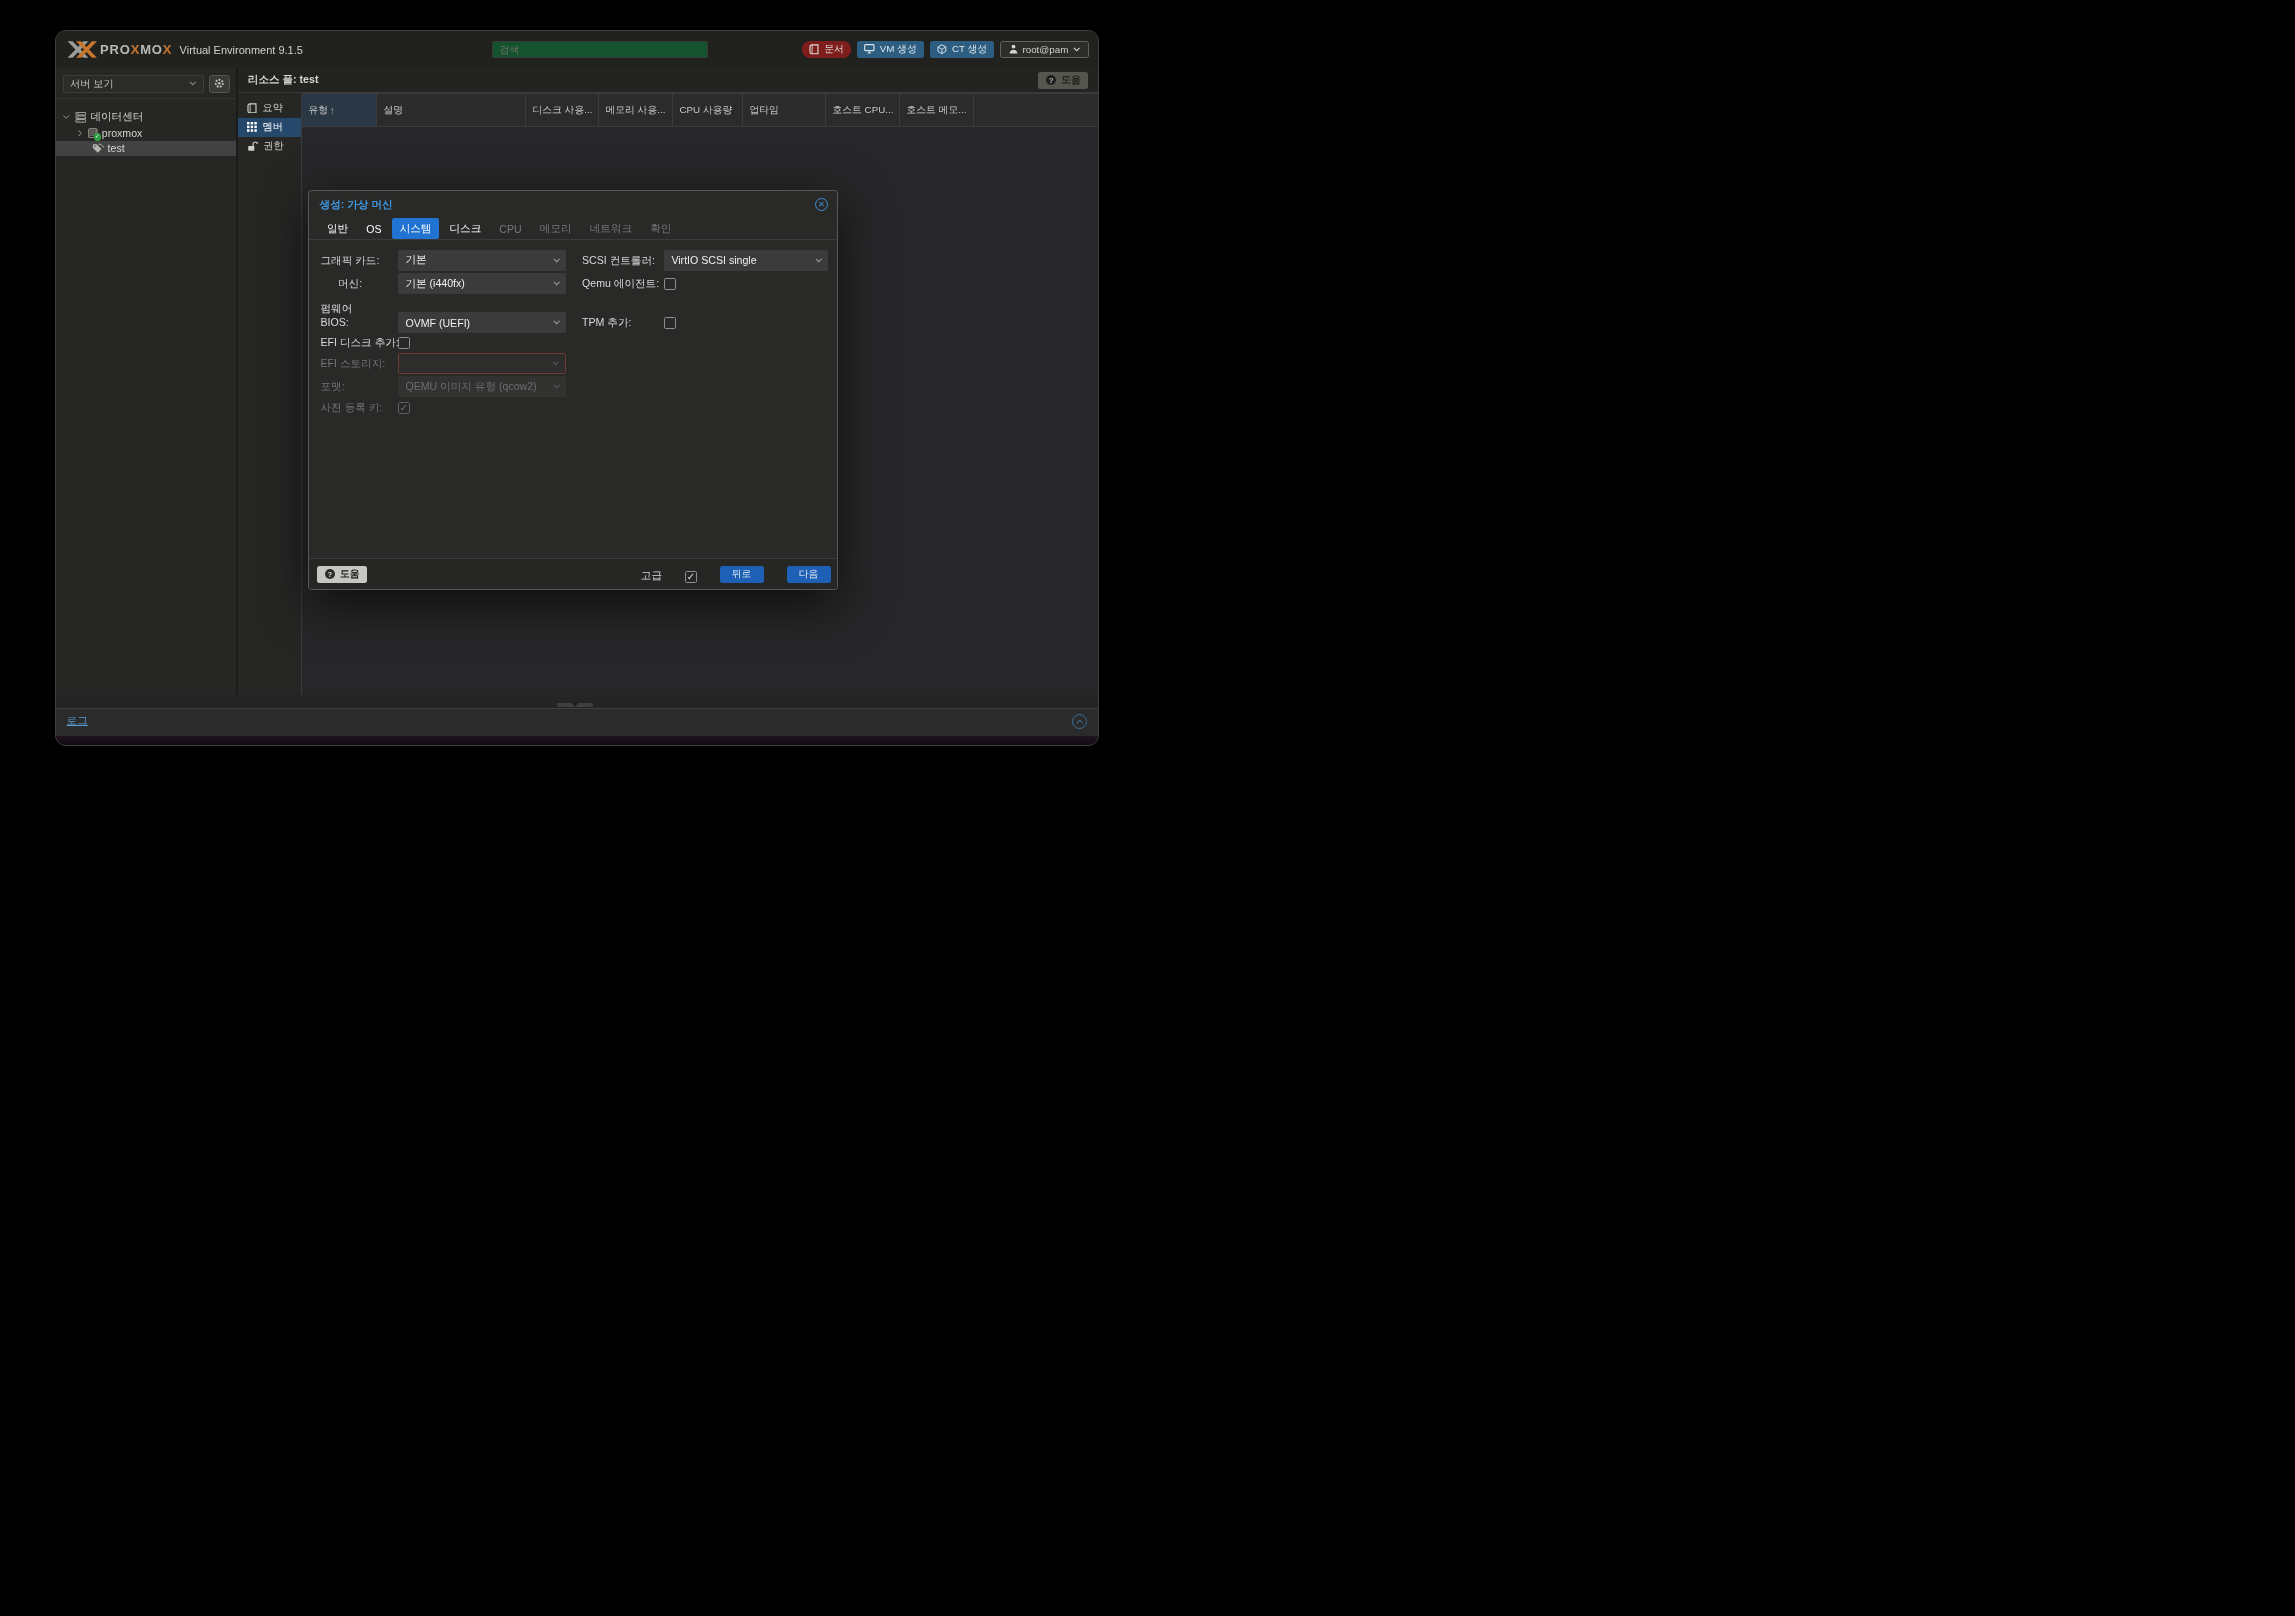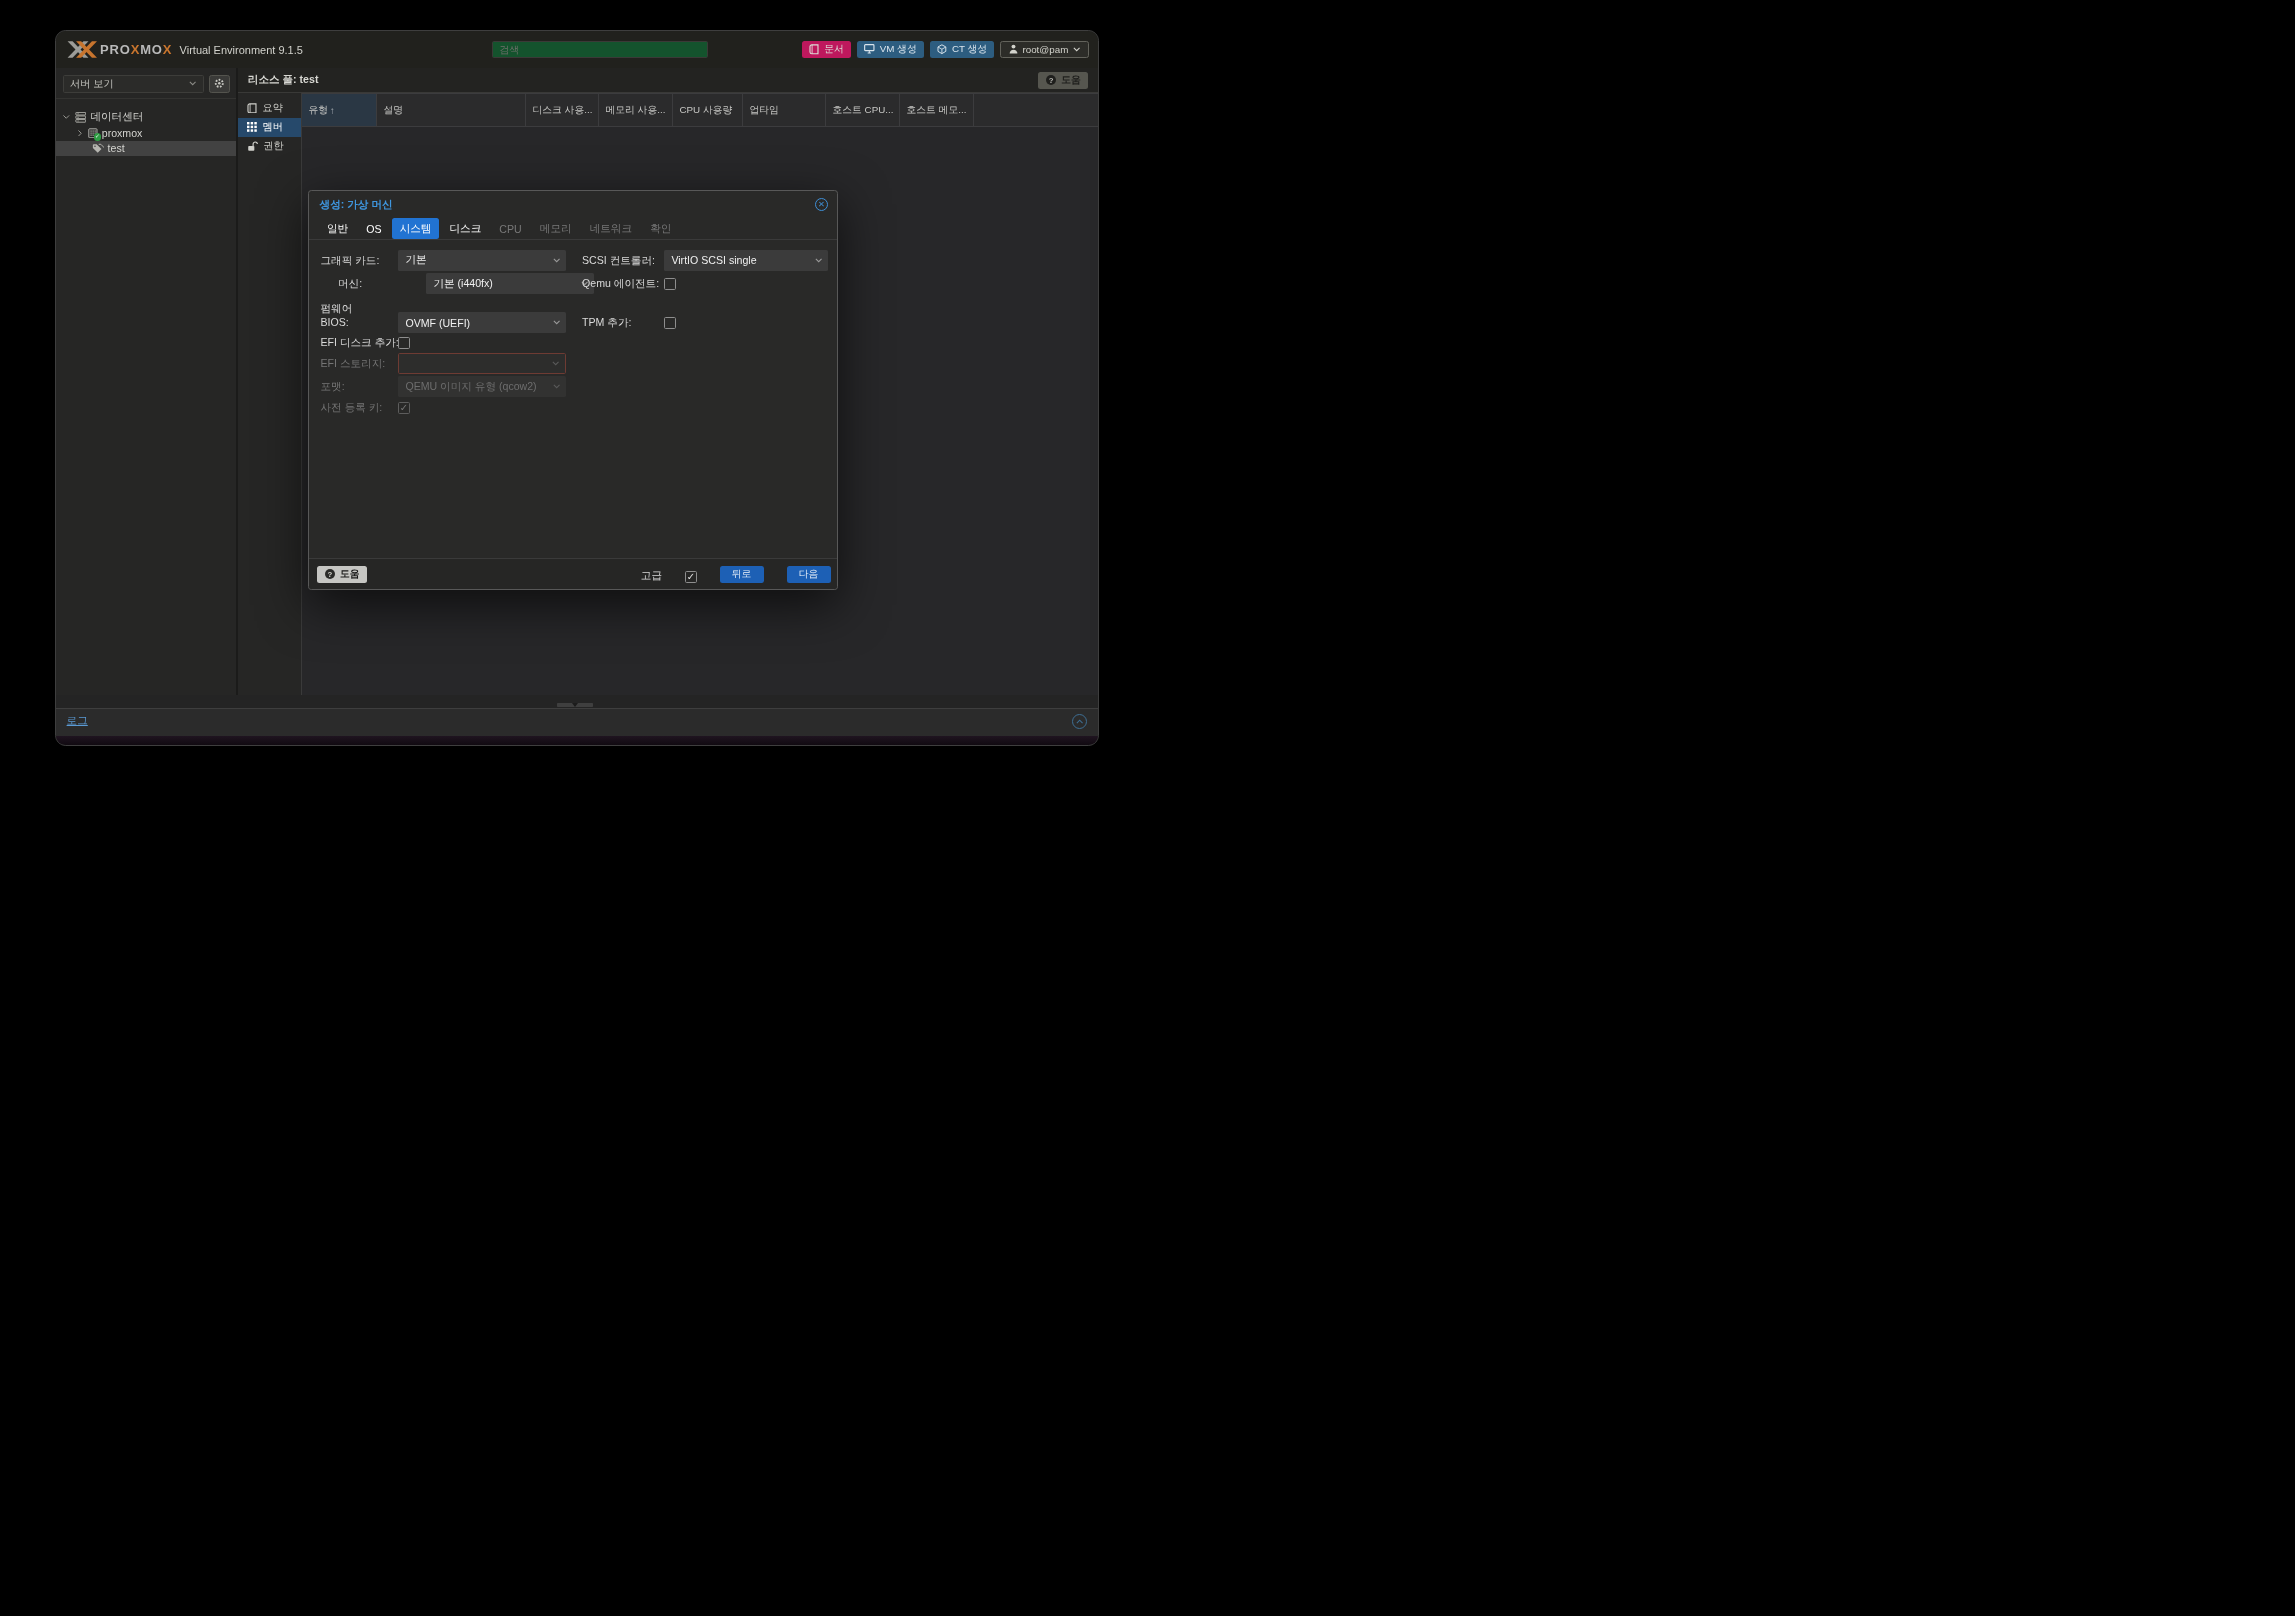--- a/index.html
+++ b/index.html
@@ -17,21 +17,21 @@
   .logo-word { font-size:13px; font-weight:bold; letter-spacing:0.8px; color:#b9b9b9; }
   .logo-word .ox { color:#c8752e; }
   .product { color:#d2d2cc; font-size:11px; margin-left:7.4px; font-weight:400; }
   .search-wrap { position:absolute; left:436px; top:9.8px; }
   .search-input { width:216px; height:17px; background:#14532d; border:0.8px solid #3a3a37; border-radius:1.6px;
                   color:#cfcfc9; font-size:9.8px; padding:0 6.5px; outline:none; font-family:"Liberation Sans",sans-serif; }
   .search-input::placeholder { color:#70706b; }
   .top-actions { position:absolute; right:9px; top:9.8px; display:flex; gap:5.7px; align-items:center; }
   .btn { display:inline-flex; align-items:center; justify-content:center; gap:4.9px; height:17px;
          border-radius:2.5px; font-size:9.8px; padding:0 7.4px; cursor:default; white-space:nowrap; }
-  .btn-gray  { background:#be185d; color:#dcdcd6; }
+  .btn-gray  { background:#7f1d1d; color:#dcdcd6;border-radius:8px; }
   .btn-steel { background:#2d5d80; color:#d9e4ec; }
   .btn-user  { background:#2c2c28; color:#d3d3cc; border:0.8px solid #63635c; }
   .icon { display:inline-flex; align-items:center; justify-content:center; color:inherit; }
 
   
   .sidebar { position:absolute; left:0; top:37px; width:180px; bottom:50px; background:#262625; }
   .side-head { position:relative; height:31px; border-bottom:0.8px solid #333331; }
   .view-select { position:absolute; left:6.5px; top:6.5px; width:141px; height:18px; background:#2b2b29;
                  border:0.8px solid #3d3d3a; border-radius:1.6px; display:flex; align-items:center;
                  justify-content:space-between; padding:0 6.5px; color:#c9c9c3; font-size:10.2px; }
@@ -390,21 +390,21 @@
       <div class="combo" style="left:355px; top:9.8px; width:164px;">
         <span>VirtIO SCSI single</span>
         <span class="chev">
             <svg width="7.4" height="4.9" viewBox="0 0 9 6">
               <path d="M1 1l3.5 3.5L8 1" fill="none" stroke="currentColor" stroke-width="1.3"></path>
             </svg>
           </span>
       </div>
 
       <span class="f-label" style="left:29px; top:33px;">머신:</span>
-      <div class="combo" style="left:89px; top:33px; width:168px;margin-left:28px;">
+      <div class="combo" style="left:89px; top:33px; width:168px;">
         <span>기본 (i440fx)</span>
         <span class="chev">
             <svg width="7.4" height="4.9" viewBox="0 0 9 6">
               <path d="M1 1l3.5 3.5L8 1" fill="none" stroke="currentColor" stroke-width="1.3"></path>
             </svg>
           </span>
       </div>
       <span class="f-label" style="left:273px; top:33px;">Qemu 에이전트:</span>
       <span class="checkbox" style="left:355px; top:38px;"></span>
 

